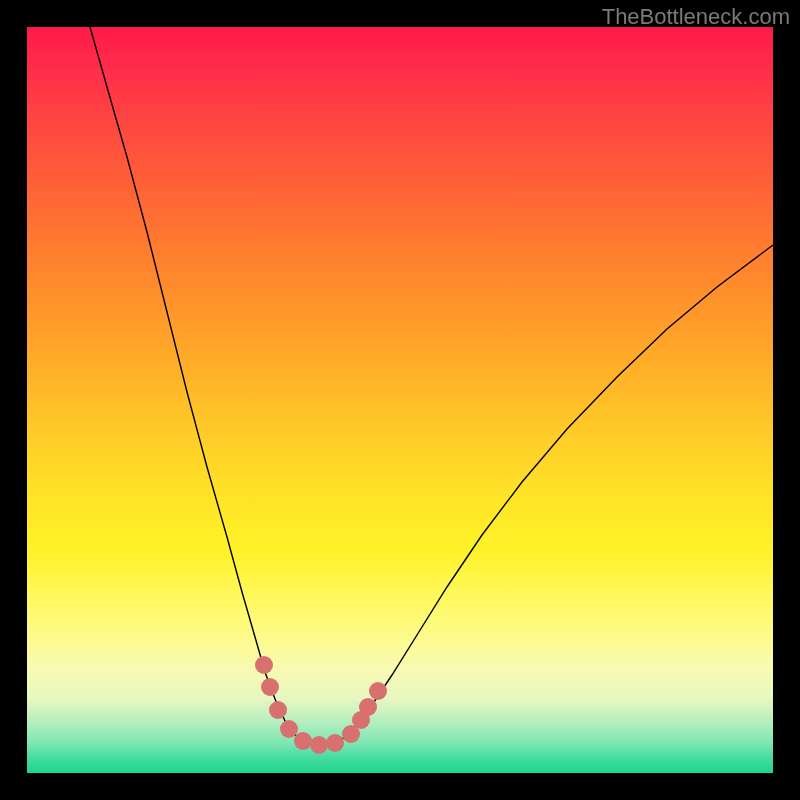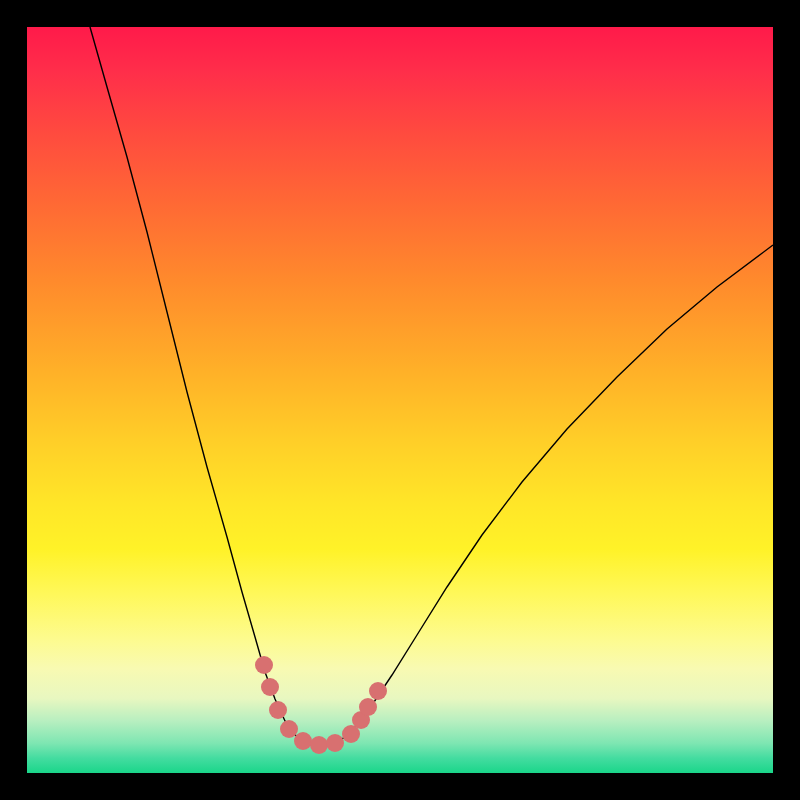--- a/index.html
+++ b/index.html
@@ -95,13 +95,14 @@
           <circle cx="292" cy="718" r="9" class="marker"></circle>
           <circle cx="308" cy="716" r="9" class="marker"></circle>
           <circle cx="324" cy="707" r="9" class="marker"></circle>
           <circle cx="334" cy="693" r="9" class="marker"></circle>
           <circle cx="341" cy="680" r="9" class="marker"></circle>
           <circle cx="351" cy="664" r="9" class="marker"></circle>
         </g>
     </svg>
   </div>
 
+  <div class="watermark">TheBottleneck.com</div>
 </div>
 
 </body></html>

